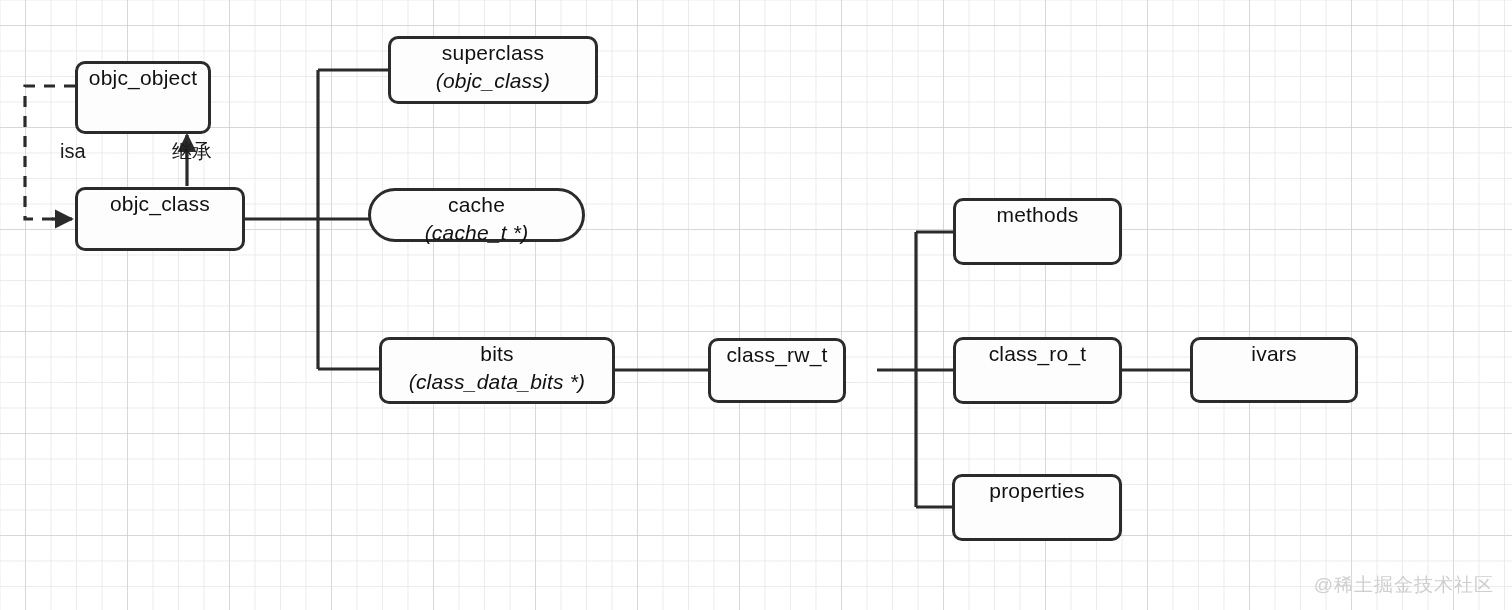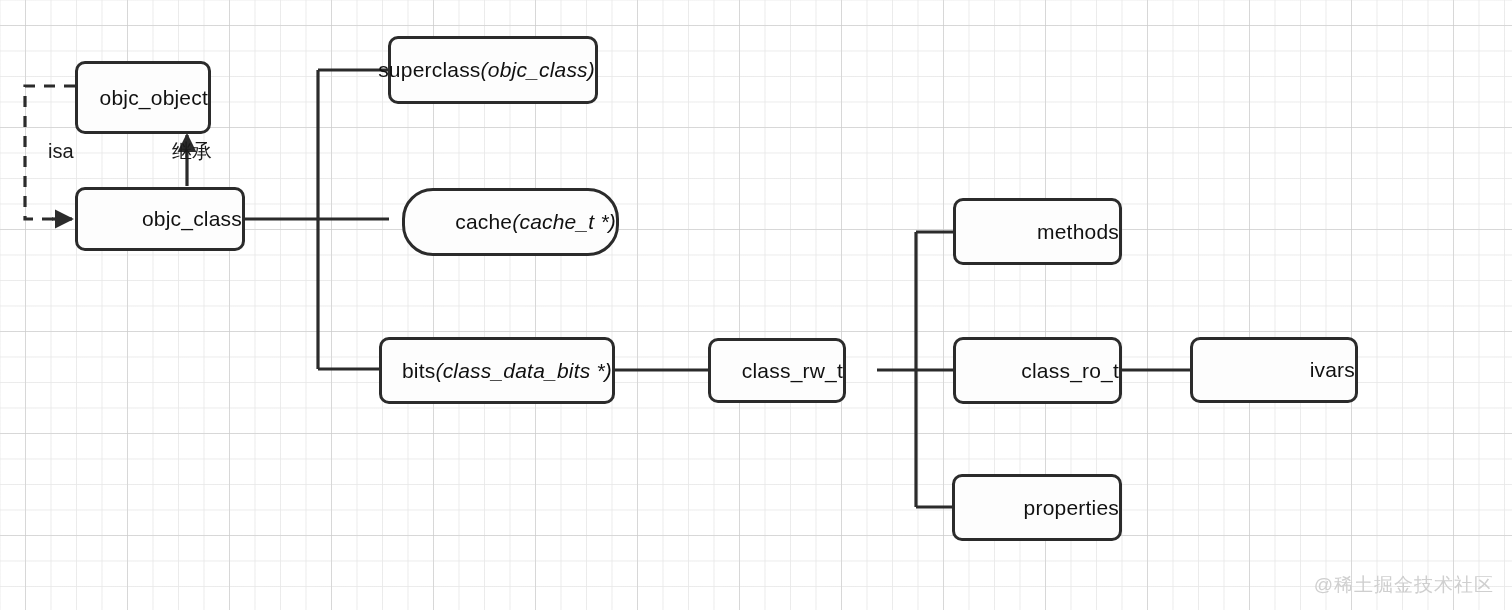--- a/index.html
+++ b/index.html
@@ -34,22 +34,23 @@
     height: 610px;
     pointer-events: none;
   }
   .node {
     position: absolute;
     box-sizing: border-box;
     background: #fdfdfd;
     border: 3px solid #2b2b2b;
     border-radius: 10px;
     display: flex;
+    flex-direction: column;
     align-items: center;
-    justify-content: flex-end;
+    justify-content: flex-start;
     color: #111111;
     font-size: 21px;
     line-height: 1.32;
     text-align: center;
     letter-spacing: 0.2px;
     z-index: 2;
   }
   .node .l2 { display: block; font-style: italic; }
   .edge-label {
     position: absolute;
@@ -122,21 +123,21 @@
 
   <div class="node" style="left:75px; top:187px; width:170px; height:64px;">
     <span class="l1">objc_class</span>
   </div>
 
   <div class="node" style="left:388px; top:36px; width:210px; height:68px;">
     <span class="l1">superclass</span>
     <span class="l2">(objc_class)</span>
   </div>
 
-  <div class="node" style="left:402px; top:188px; width:217px; height:68px;border-radius:31px;">
+  <div class="node" style="left:368px; top:188px; width:217px; height:54px;border-radius:31px;">
     <span class="l1">cache</span>
     <span class="l2">(cache_t *)</span>
   </div>
 
   <div class="node" style="left:379px; top:337px; width:236px; height:67px;">
     <span class="l1">bits</span>
     <span class="l2">(class_data_bits *)</span>
   </div>
 
   <div class="node" style="left:708px; top:338px; width:138px; height:65px;">
@@ -152,19 +153,19 @@
   </div>
 
   <div class="node" style="left:952px; top:474px; width:170px; height:67px;">
     <span class="l1">properties</span>
   </div>
 
   <div class="node" style="left:1190px; top:337px; width:168px; height:66px;">
     <span class="l1">ivars</span>
   </div>
 
-  <div class="edge-label" style="left:48px; top:140px;">isa</div>
+  <div class="edge-label" style="left:60px; top:140px;">isa</div>
 
   <div class="edge-label" style="left:172px; top:138px;">继承</div>
 
   <div class="watermark">@稀土掘金技术社区</div>
 
 </div>
 
 </body></html>

